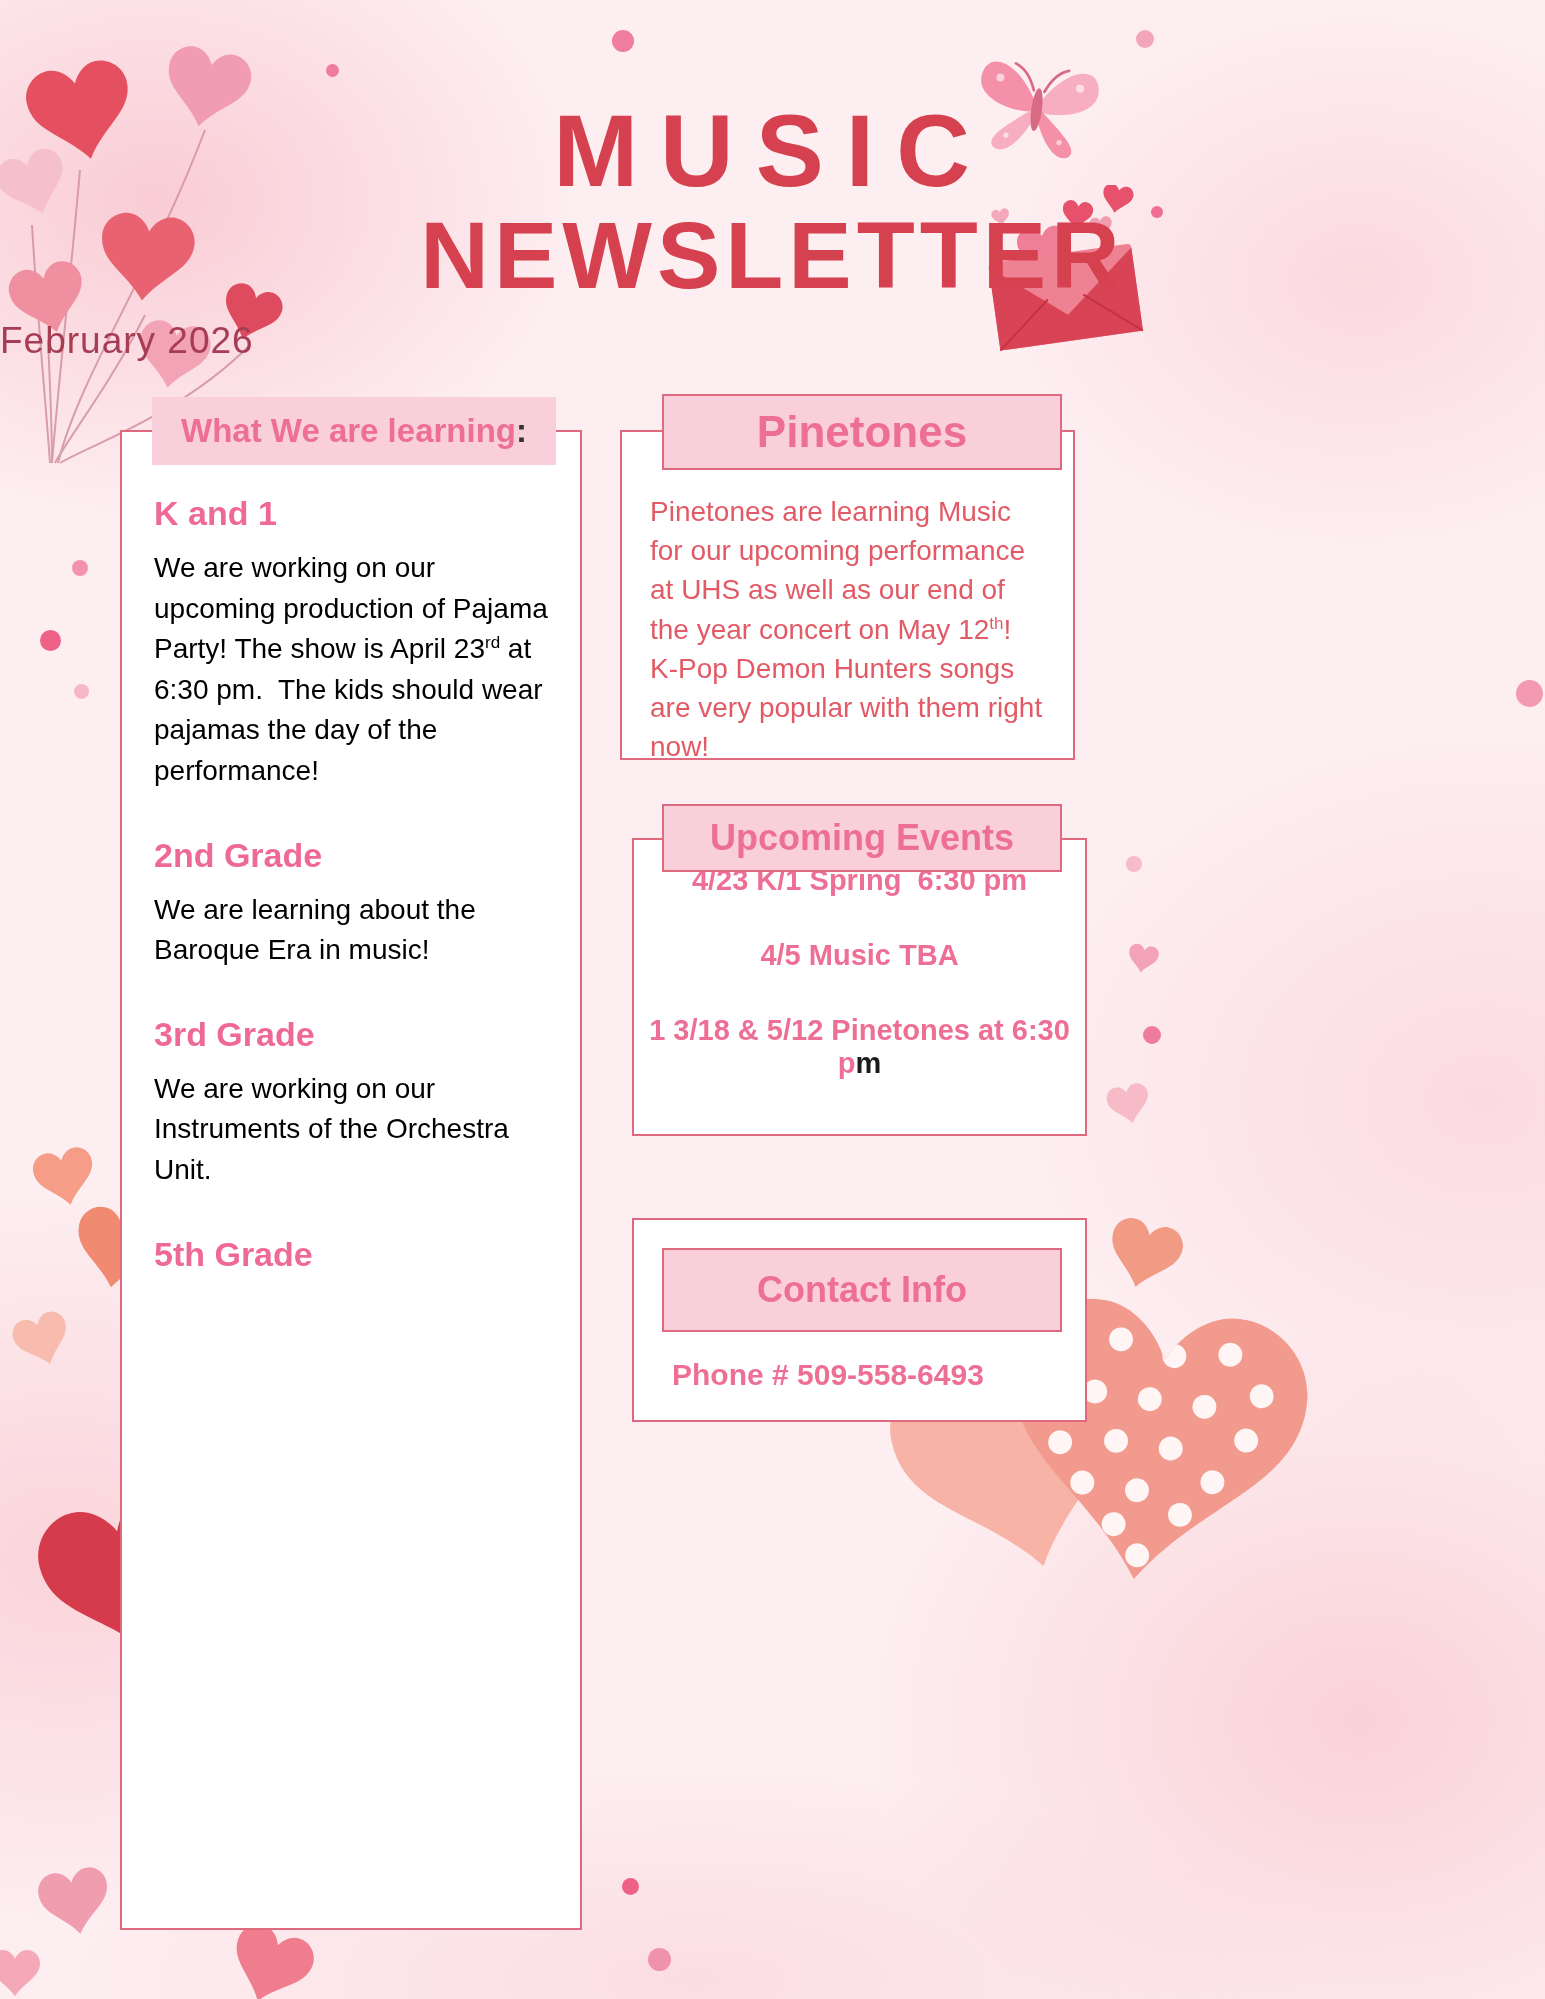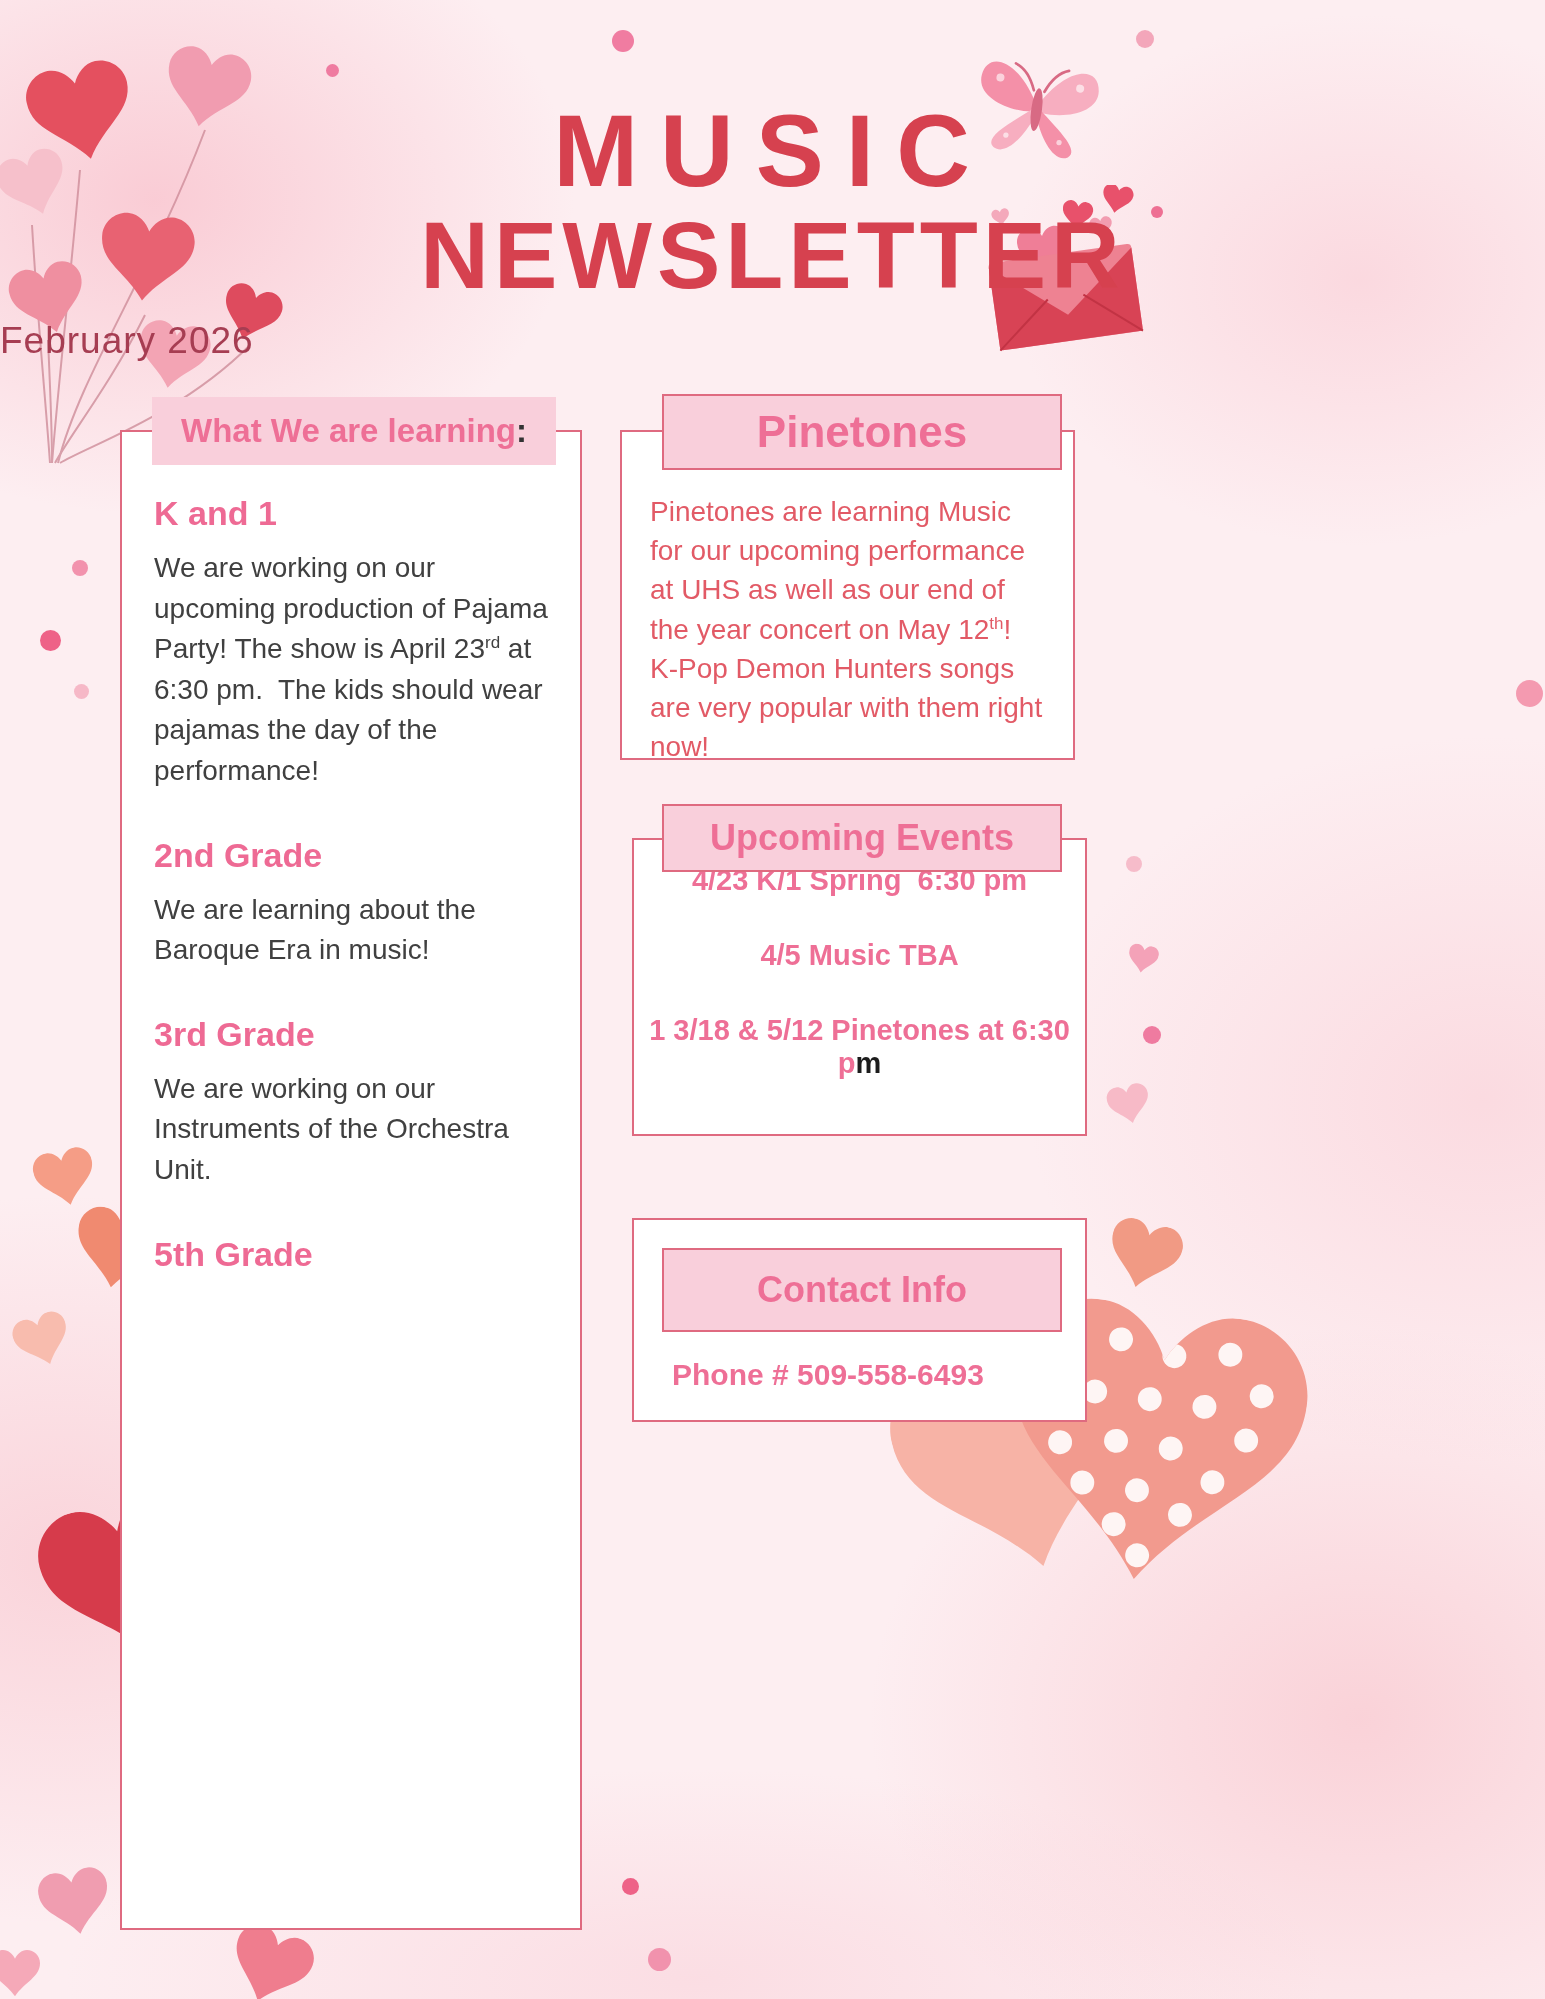--- a/index.html
+++ b/index.html
@@ -33,21 +33,21 @@
   .card { position:absolute; background:#ffffff; border:2px solid #df6a80; z-index:2; }
   .hdr  { position:absolute; background:#f9cfdb; z-index:3;
           display:flex; align-items:center; justify-content:center;
           font-weight:bold; color:#ee6f96; }
 
   
   .left-hdr  { left:152px; top:397px; width:404px; height:68px; font-size:33px; }
   .left-hdr .colon { color:#333333; }
   .left-card { left:120px; top:430px; width:462px; height:1500px; padding:62px 28px 0 32px; }
   .sec h2 { color:#ee6a94; font-size:34px; margin-bottom:15px; }
-  .sec p  { color:#404040; font-size:28px; line-height:1.45; white-space:pre-wrap; }
+  .sec p  { color:#000000; font-size:28px; line-height:1.45; white-space:pre-wrap; }
   .sec p sup { font-size:17px; }
   .sec + .sec { margin-top:44px; }
 
   
   .pinetones-hdr  { left:662px; top:394px; width:400px; height:76px; font-size:44px; border:2px solid #df6a80; }
   .pinetones-card { left:620px; top:430px; width:455px; height:330px; padding:60px 26px 0 28px; }
   .pinetones-card p { color:#e25a66; font-size:28px; line-height:1.4; white-space:pre-wrap; }
   .pinetones-card p sup { font-size:17px; }
 
   

